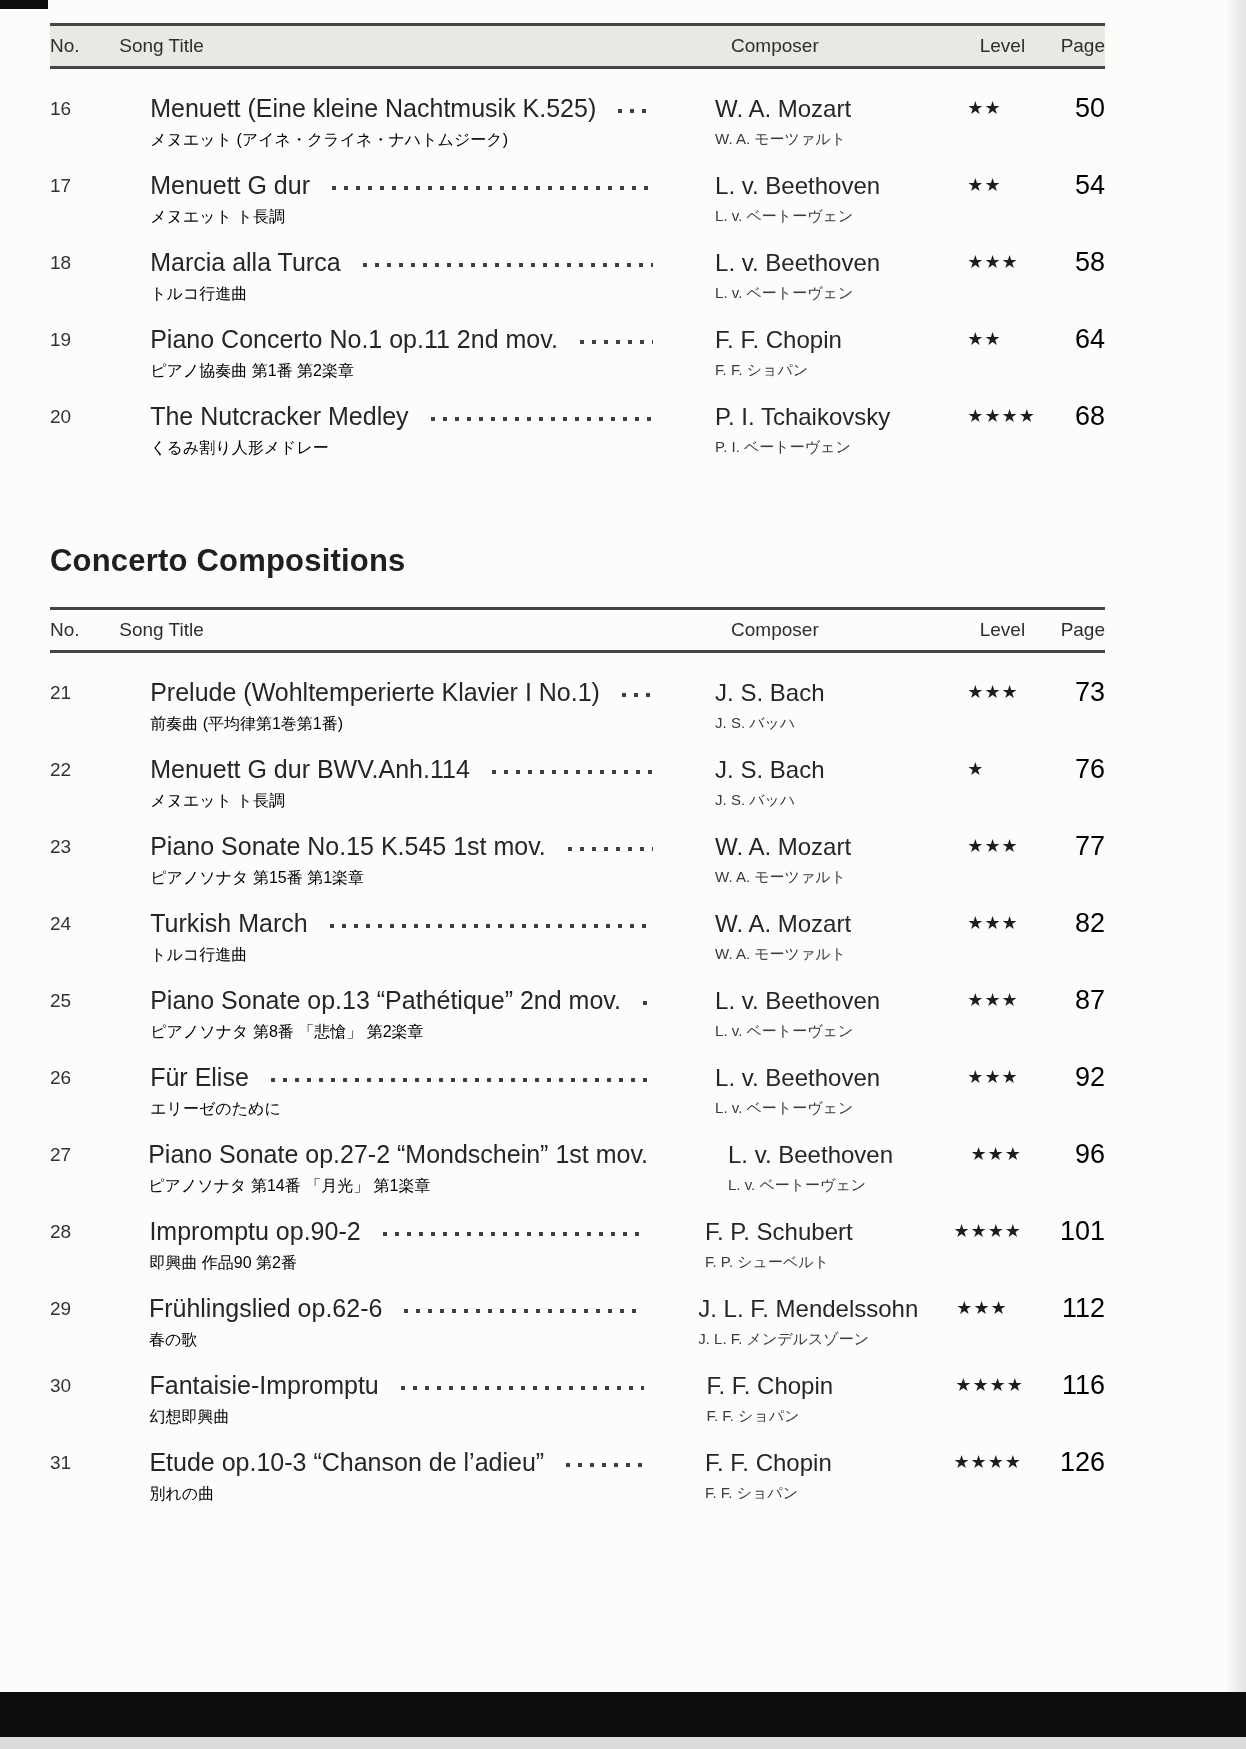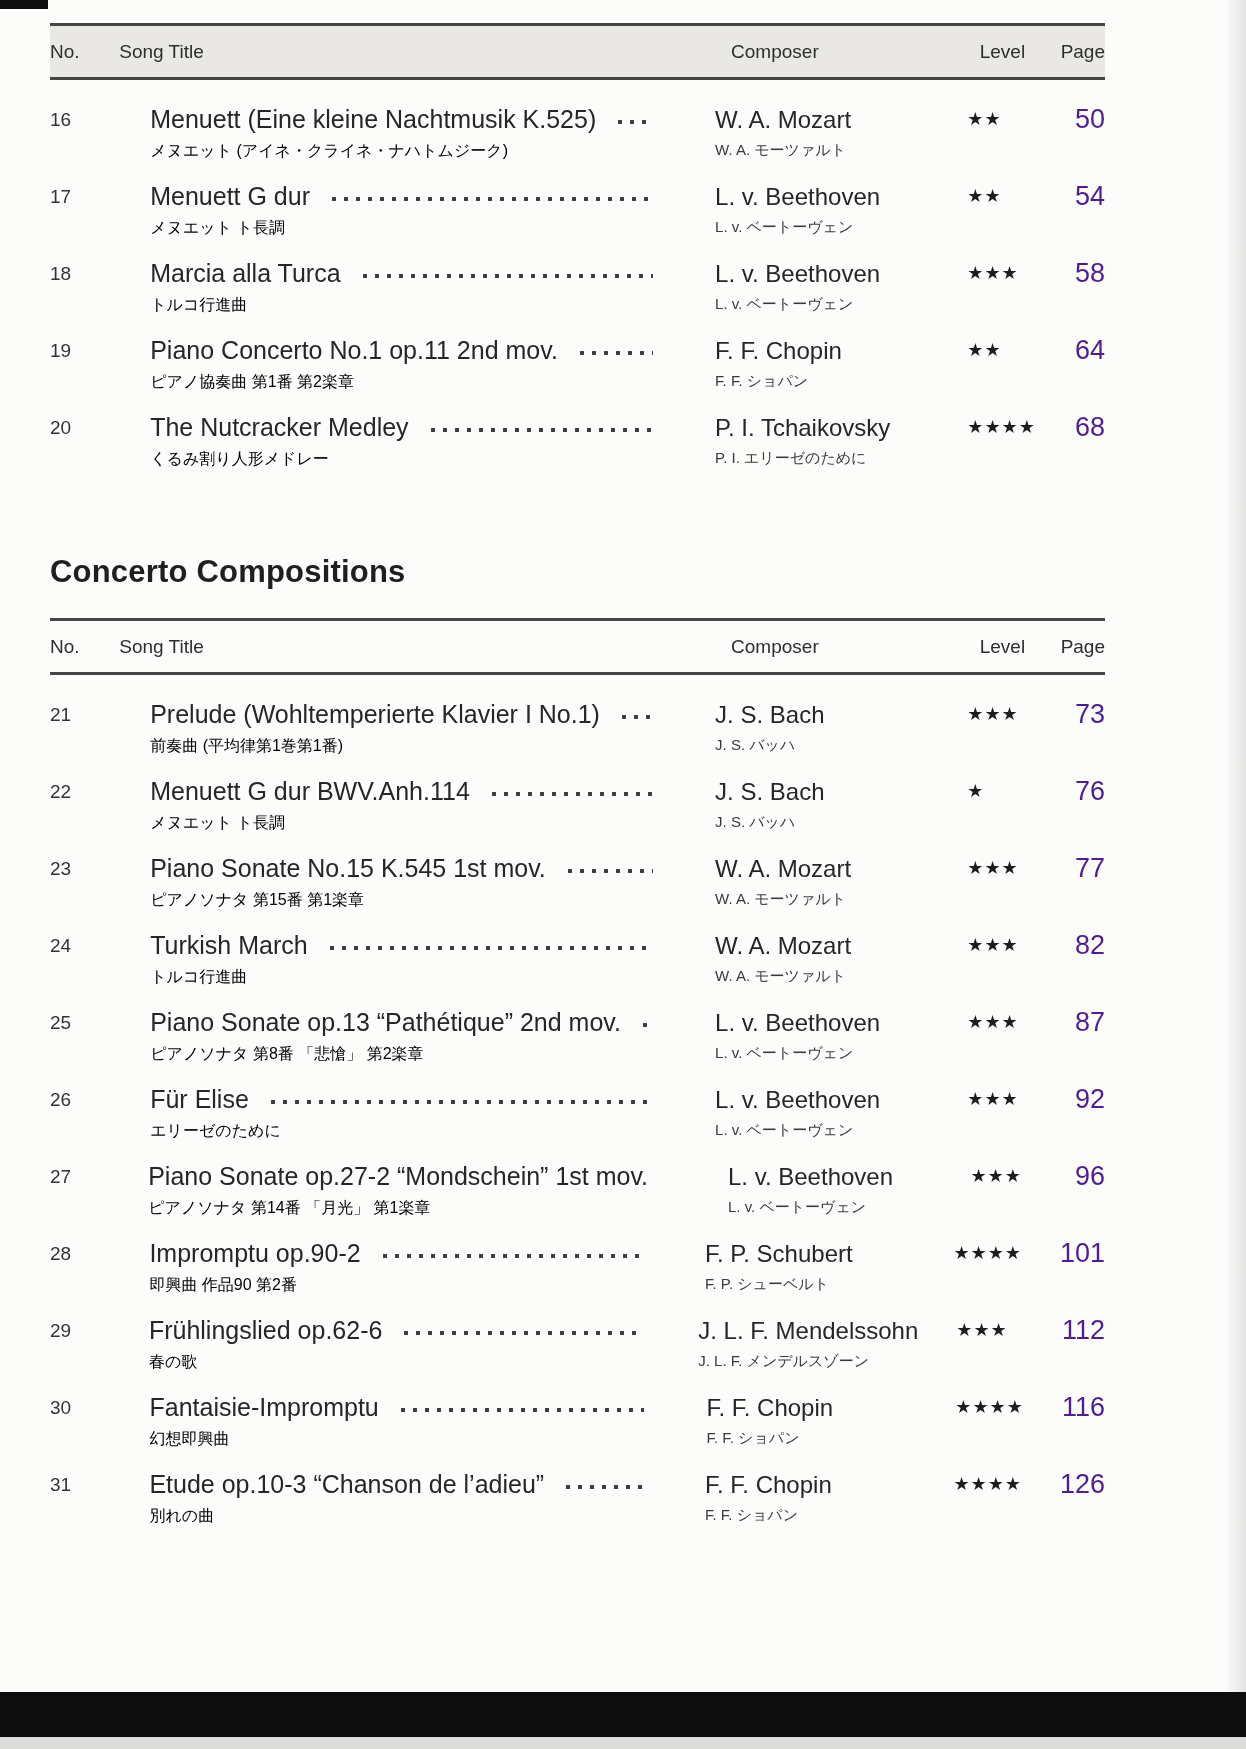--- a/index.html
+++ b/index.html
@@ -28,21 +28,21 @@
   }
   .content {
     position:absolute;
     left:50px; top:23px;
     width:1055px;
   }
   
   .thead {
     display:flex;
     align-items:center;
-    height:57px;
+    height:46px;
     border-top:3px solid #454545;
     border-bottom:3px solid #454545;
     box-sizing:border-box;
     font-size:19px;
     color:#2e2e2e;
   }
   .thead.shaded { background:#e9e8e4; }
   .col-no      { width:52px; }
   .col-main    { width:620px;margin-left:18px; }
   .col-composer{ width:252px; }
@@ -100,21 +100,21 @@
   .level-stars {
     font-size:18px;
     line-height:31px;
     letter-spacing:1px;
     color:#1d1d1d;
     white-space:nowrap;
   }
   .page-num {
     font-size:27px;
     line-height:31px;
-    color:#4c1d95;
+    color:#000000;
   }
   
   .section-heading {
     margin-top:84px;
     margin-bottom:28px;
     font-size:31px;
     font-weight:bold;
     color:#1f1f1f;
     letter-spacing:0.2px;
   }
@@ -229,21 +229,21 @@
     <div class="col-no">20</div>
     <div class="col-main">
       <div class="title-line">
         <span class="song-title">The Nutcracker Medley</span>
         <span class="leader"></span>
       </div>
       <div class="song-title-ja">くるみ割り人形メドレー</div>
     </div>
     <div class="col-composer">
       <div class="composer-name">P. I. Tchaikovsky</div>
-      <div class="composer-ja">P. I. エリーゼのために</div>
+      <div class="composer-ja">P. I. ベートーヴェン</div>
     </div>
     <div class="col-level">
       <span class="level-stars">★★★★</span>
     </div>
     <div class="col-page page-num">68</div>
   </div>
 </div>
 
     <div class="section-heading">Concerto Compositions</div>
 

